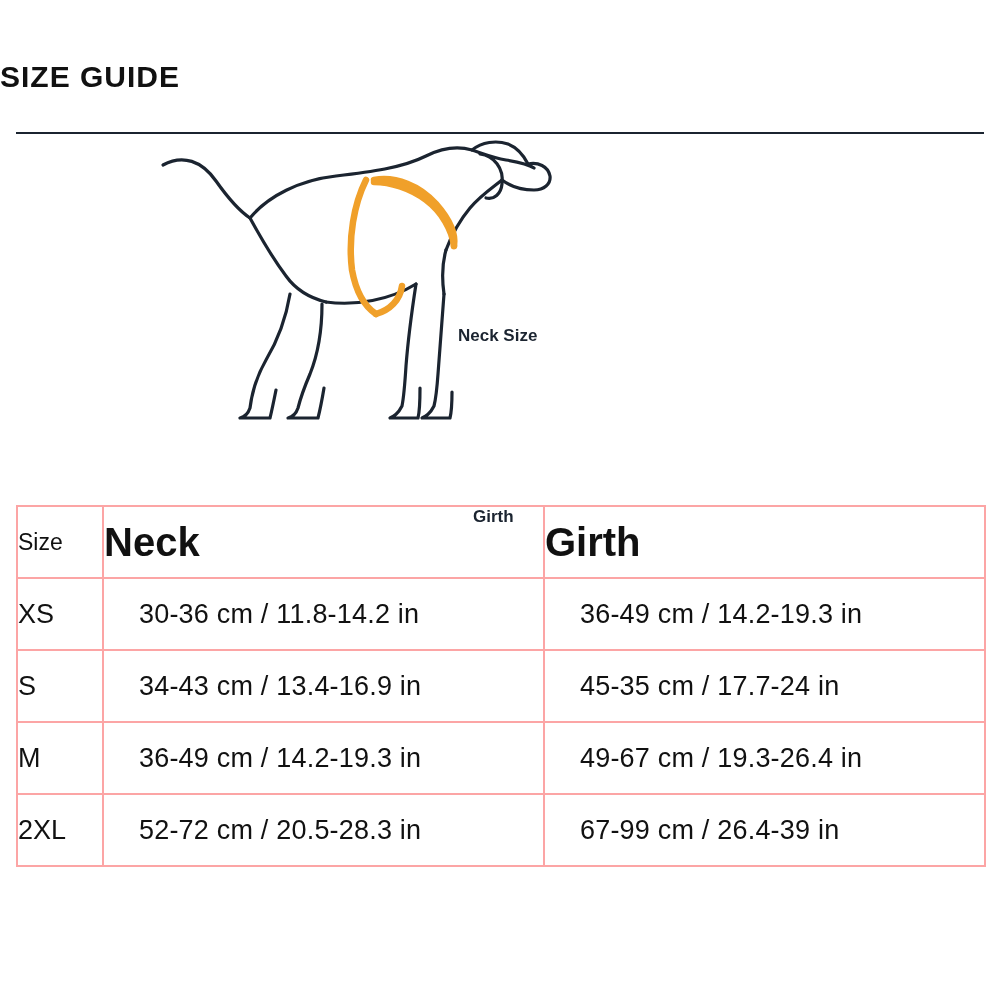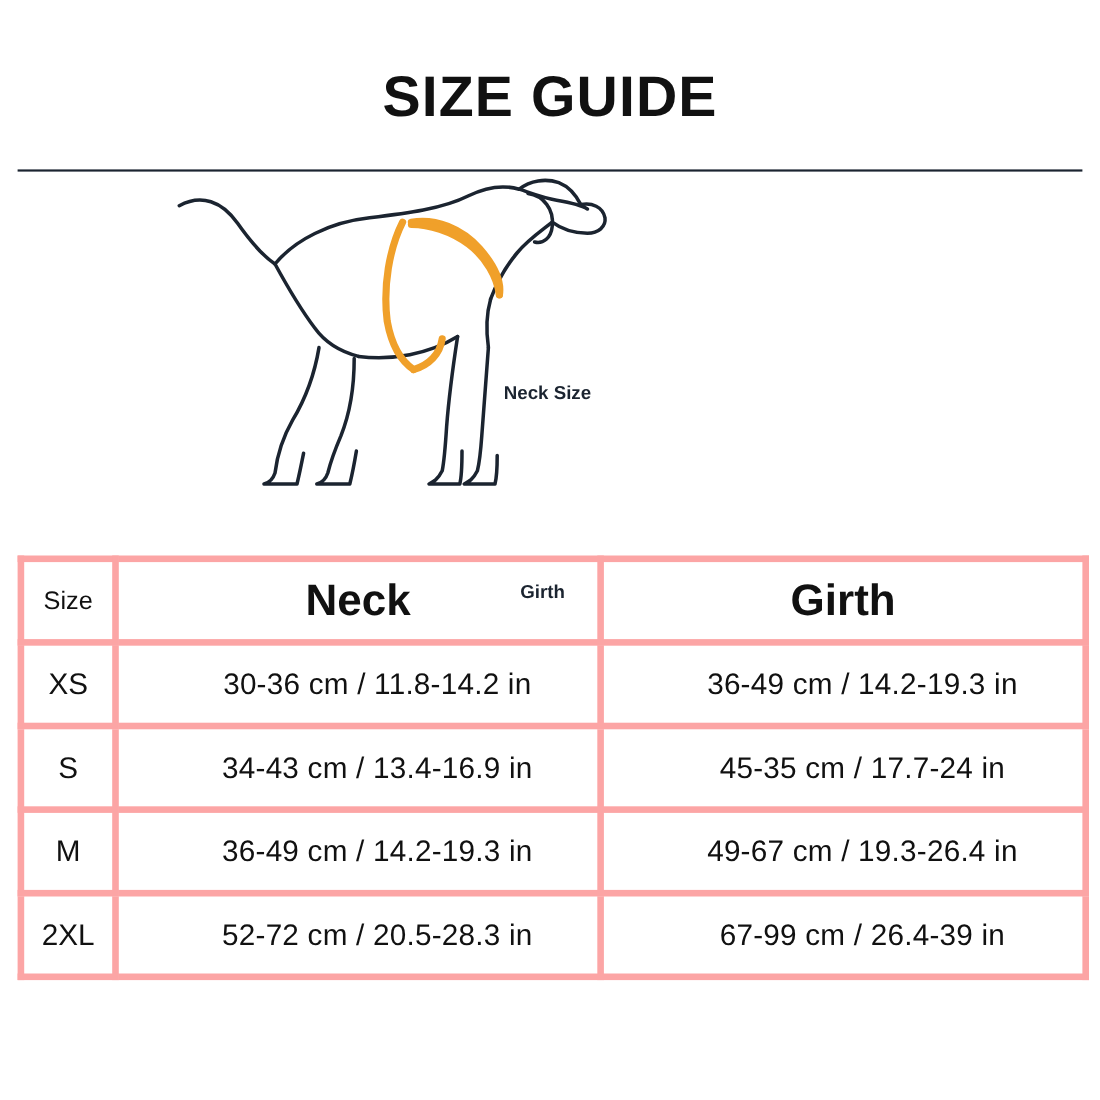--- a/index.html
+++ b/index.html
@@ -17,22 +17,21 @@
   }
   .page {
     width: 1000px;
     height: 1000px;
     position: relative;
     box-sizing: border-box;
   }
 
   
   .title {
-    text-align: center;
-    font-size: 52px;
+    font-size: 30px;
     font-weight: bold;
     letter-spacing: 1px;
     color: #111111;
     padding-top: 62px;
     line-height: 1;
   }
   .title-rule {
     margin: 40px 16px 0 16px;
     border-top: 2px solid #1b2430;
   }
@@ -64,22 +63,22 @@
     top: 505px;
     width: 968px;
   }
   table.size-table {
     border-collapse: collapse;
     width: 968px;
     table-layout: fixed;
   }
   table.size-table th,
   table.size-table td {
-    border: 6px solid #fca5a5;
-    text-align: center;
+    border: 2px solid #fca5a5;
+    text-align: left;
     color: #111111;
     padding: 0;
     height: 70px;
     vertical-align: middle;
   }
   table.size-table col.c-size { width: 86px; }
   table.size-table col.c-neck { width: 441px; }
   table.size-table col.c-girth { width: 441px; }
 
   thead th.h-size {

